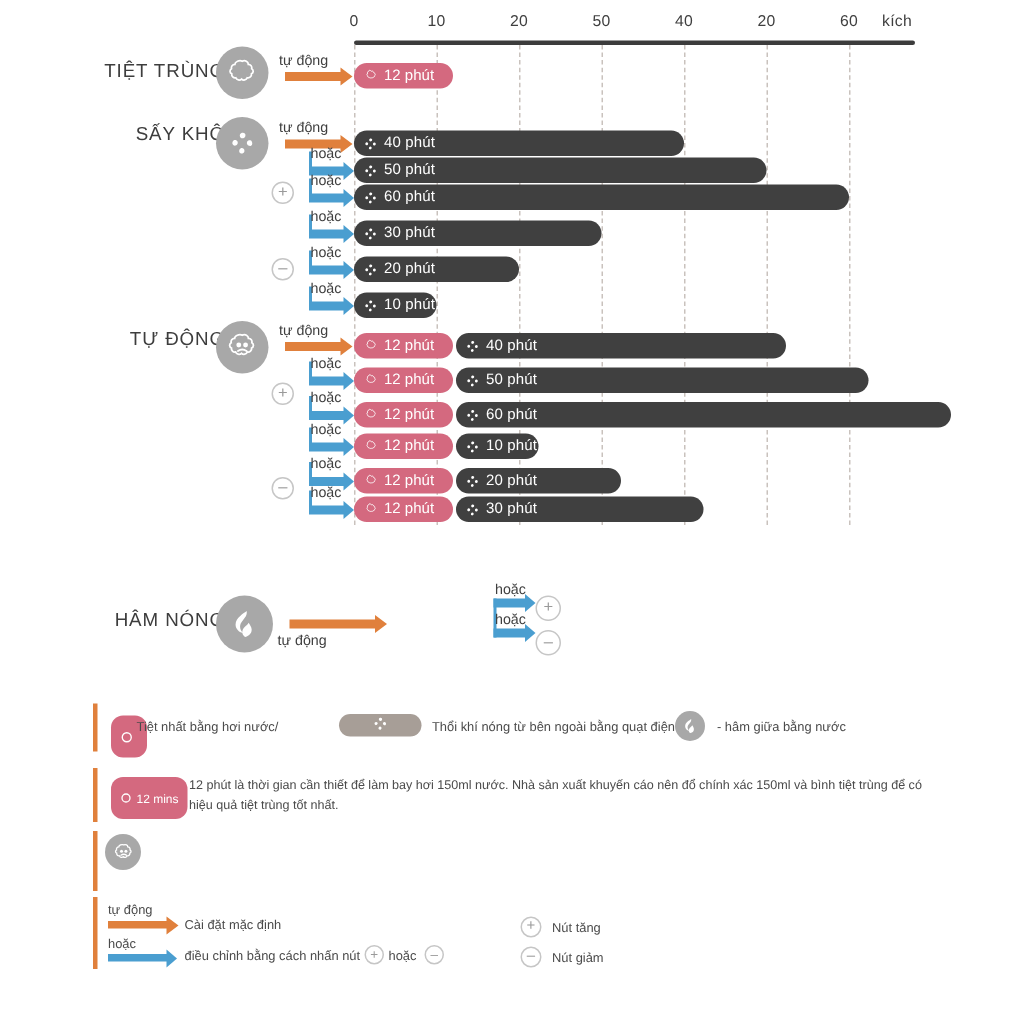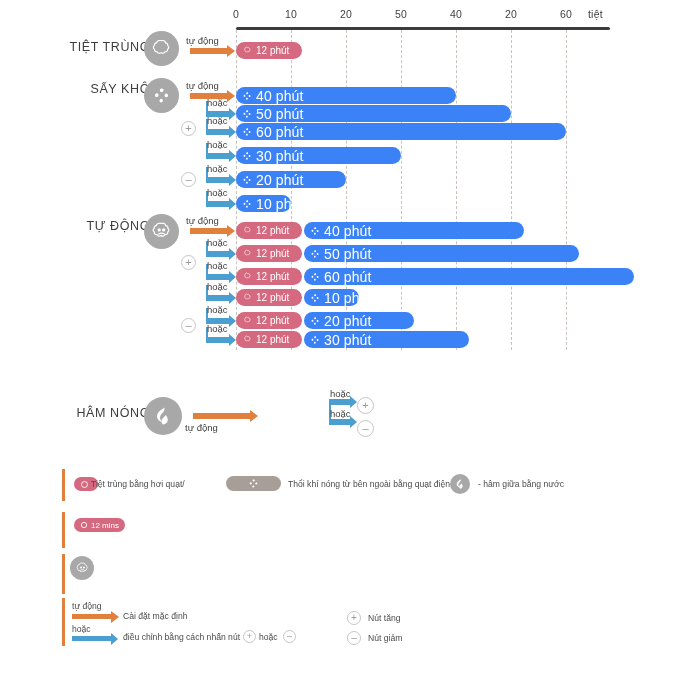--- a/index.html
+++ b/index.html
@@ -124,26 +124,26 @@
     display: flex; align-items: center; justify-content: center;
     font-size: 11px; line-height: 1;
     background: #fff;
   }
 
   
   .bar {
     position: absolute;
     height: 17px;
     border-radius: 9px;
-    background: #3b82f6;
+    background: #404040;
     display: flex;
     align-items: center;
     padding-left: 6px;
     color: #ffffff;
-    font-size: 14px;
+    font-size: 10px;
     white-space: nowrap;
     letter-spacing: .1px;
   }
   .bar .glyph { margin-right: 4px; display: inline-flex; }
   .pill-steam {
     position: absolute;
     height: 17px;
     border-radius: 9px;
     background: #d4697f;
     display: flex;
@@ -178,21 +178,21 @@
     font-size: 8.4px;
     color: #4b4b4b;
     line-height: 1.55;
   }
   .mini-pill {
     position: absolute;
     background: #d4697f;
     color: #fff;
     border-radius: 8px;
     font-size: 8px;
-    height: 14px;
+    height: 28px;
     display: flex; align-items: center;
     padding: 0 6px;
     white-space: nowrap;
   }
   .mini-pill .glyph { margin-right: 3px; display: inline-flex; }
   .mini-bar-gray {
     position: absolute;
     background: #a79e97;
     border-radius: 9px;
     height: 15px;
@@ -215,21 +215,21 @@
 
   <div class="axis-line"></div>
   <div id="tick-holder">
       <div class="tick-label" style="left: 236px;">0</div>
       <div class="tick-label" style="left: 291px;">10</div>
       <div class="tick-label" style="left: 346px;">20</div>
       <div class="tick-label" style="left: 401px;">50</div>
       <div class="tick-label" style="left: 456px;">40</div>
       <div class="tick-label" style="left: 511px;">20</div>
       <div class="tick-label" style="left: 566px;">60</div>
-      <div class="tick-label unit" style="left: 588px;">tiệt</div>
+      <div class="tick-label unit" style="left: 588px;">kích</div>
     </div>
   <div id="grid-holder">
       <div class="gridline" style="left: 236px;"></div>
       <div class="gridline" style="left: 291px;"></div>
       <div class="gridline" style="left: 346px;"></div>
       <div class="gridline" style="left: 401px;"></div>
       <div class="gridline" style="left: 456px;"></div>
       <div class="gridline" style="left: 511px;"></div>
       <div class="gridline" style="left: 566px;"></div>
     </div>
@@ -519,21 +519,21 @@
 <div class="abs" style="left:0; top:465px; width:682px; height:40px;">
   <div class="legend-bar" style="left:62px; top:4px; height:32px;"></div>
 
   <div class="mini-pill" style="left:74px; top:12px;">
     <span class="glyph">
       <svg width="9" height="9" viewBox="0 0 24 24">
           <circle cx="12" cy="12" r="8" fill="none" stroke="#fff" stroke-width="2.4"></circle>
         </svg>
     </span>
   </div>
-  <div class="legend-text" style="left:91px; top:14px;">Tiệt trùng bằng hơi quạt/</div>
+  <div class="legend-text" style="left:91px; top:14px;">Tiệt nhất bằng hơi nước/</div>
 
   <div class="mini-bar-gray" style="left:226px; top:11px;">
     <span class="glyph">
       <svg width="11" height="11" viewBox="0 0 24 24" fill="#fff">
         <path d="M11 3.5c2.4-1 4.3.6 3.6 2.6-.5 1.4-2 2.1-3.3 1.6-1.6-.6-1.9-3.4-.3-4.2z"></path>
         <path d="M20 10.5c1.2 2.3-.3 4.3-2.3 3.7-1.4-.4-2.2-1.9-1.7-3.2.6-1.6 3.2-2 4-.5z"></path>
         <path d="M4.1 10.3c.9-1.6 3.4-1.2 4 .4.5 1.3-.3 2.8-1.6 3.2-2 .6-3.6-1.4-2.4-3.6z"></path>
         <path d="M10.8 16.3c1.6-.8 3.5.9 3 2.6-.4 1.4-2 2.2-3.3 1.6-1.6-.7-1.3-3.4.3-4.2z"></path>
       </svg>
     </span>
@@ -552,20 +552,21 @@
 <div class="abs" style="left:0; top:510px; width:682px; height:80px;">
   <div class="legend-bar" style="left:62px; top:2px; height:36px;"></div>
   <div class="mini-pill" style="left:74px; top:8px;">
     <span class="glyph">
       <svg width="8" height="8" viewBox="0 0 24 24">
           <circle cx="12" cy="12" r="8" fill="none" stroke="#fff" stroke-width="2.6"></circle>
         </svg>
     </span>
     <span>12 mins</span>
   </div>
+  <div class="note-text" style="left:126px; top:7px; width:500px;">12 phút là thời gian cần thiết để làm bay hơi 150ml nước. Nhà sản xuất khuyến cáo nên đổ chính xác 150ml và bình tiệt trùng để có hiệu quả tiệt trùng tốt nhất.</div>
 
   <div class="legend-bar" style="left:62px; top:44px; height:40px;"></div>
   <div class="mini-circle lg" style="left:70px; top:46px;">
     <svg width="15" height="15" viewBox="0 0 24 24">
         <path d="M12 3.6c2.1-1 4.3.4 4.3 2.2 1.8.1 2.8 1.6 2.4 3.1 1.5.8 1.4 3-.2 3.6.3 1.8-1.3 3.2-3 2.8-.5 1.7-2.8 2.1-4 .9-1.3 1.2-3.6.8-4.1-.9-1.7.4-3.2-1-2.9-2.8-1.6-.6-1.7-2.8-.2-3.6C3.9 7.4 4.9 5.9 6.7 5.8 6.7 4 9.9 2.6 12 3.6z" fill="none" stroke="#fff" stroke-width="1.4"></path>
         <circle cx="9.6" cy="10.4" r="1.6" fill="#fff"></circle>
         <circle cx="14.3" cy="10.4" r="1.6" fill="#fff"></circle>
         <path d="M9 14.6c1.8-1.2 4.2-1.2 6 0" fill="none" stroke="#fff" stroke-width="1.4" stroke-linecap="round"></path>
       </svg>
   </div>

